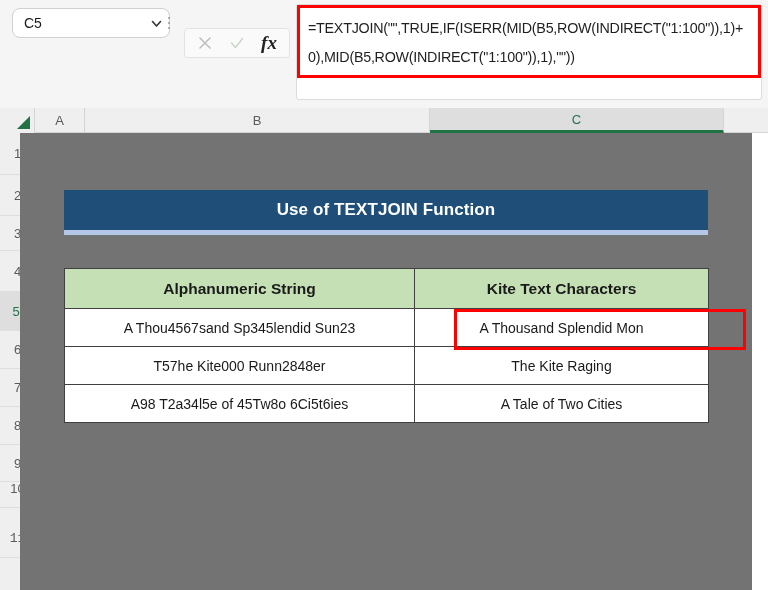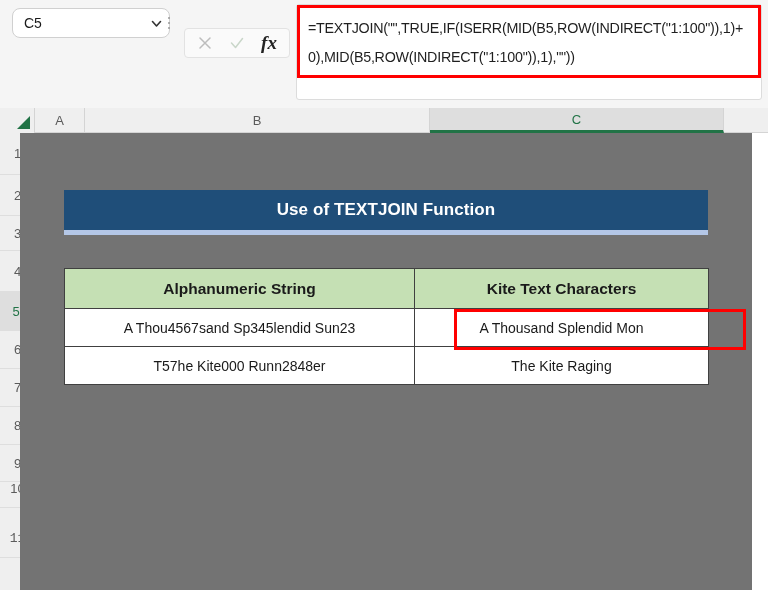--- a/index.html
+++ b/index.html
@@ -330,20 +330,24 @@
       </thead>
       <tbody>
         <tr>
           <td>A Thou4567sand Sp345lendid Sun23</td>
           <td>A Thousand Splendid Mon</td>
         </tr>
         <tr>
           <td>T57he Kite000 Runn2848er</td>
           <td>The Kite Raging</td>
         </tr>
+        <tr>
+          <td>A98 T2a34l5e of 45Tw8o 6Ci5t6ies</td>
+          <td>A Tale of Two Cities</td>
+        </tr>
       </tbody>
     </table>
 
     <div class="cell-highlight"></div>
 
   </div>
 
 </div>
 
 </body></html>

